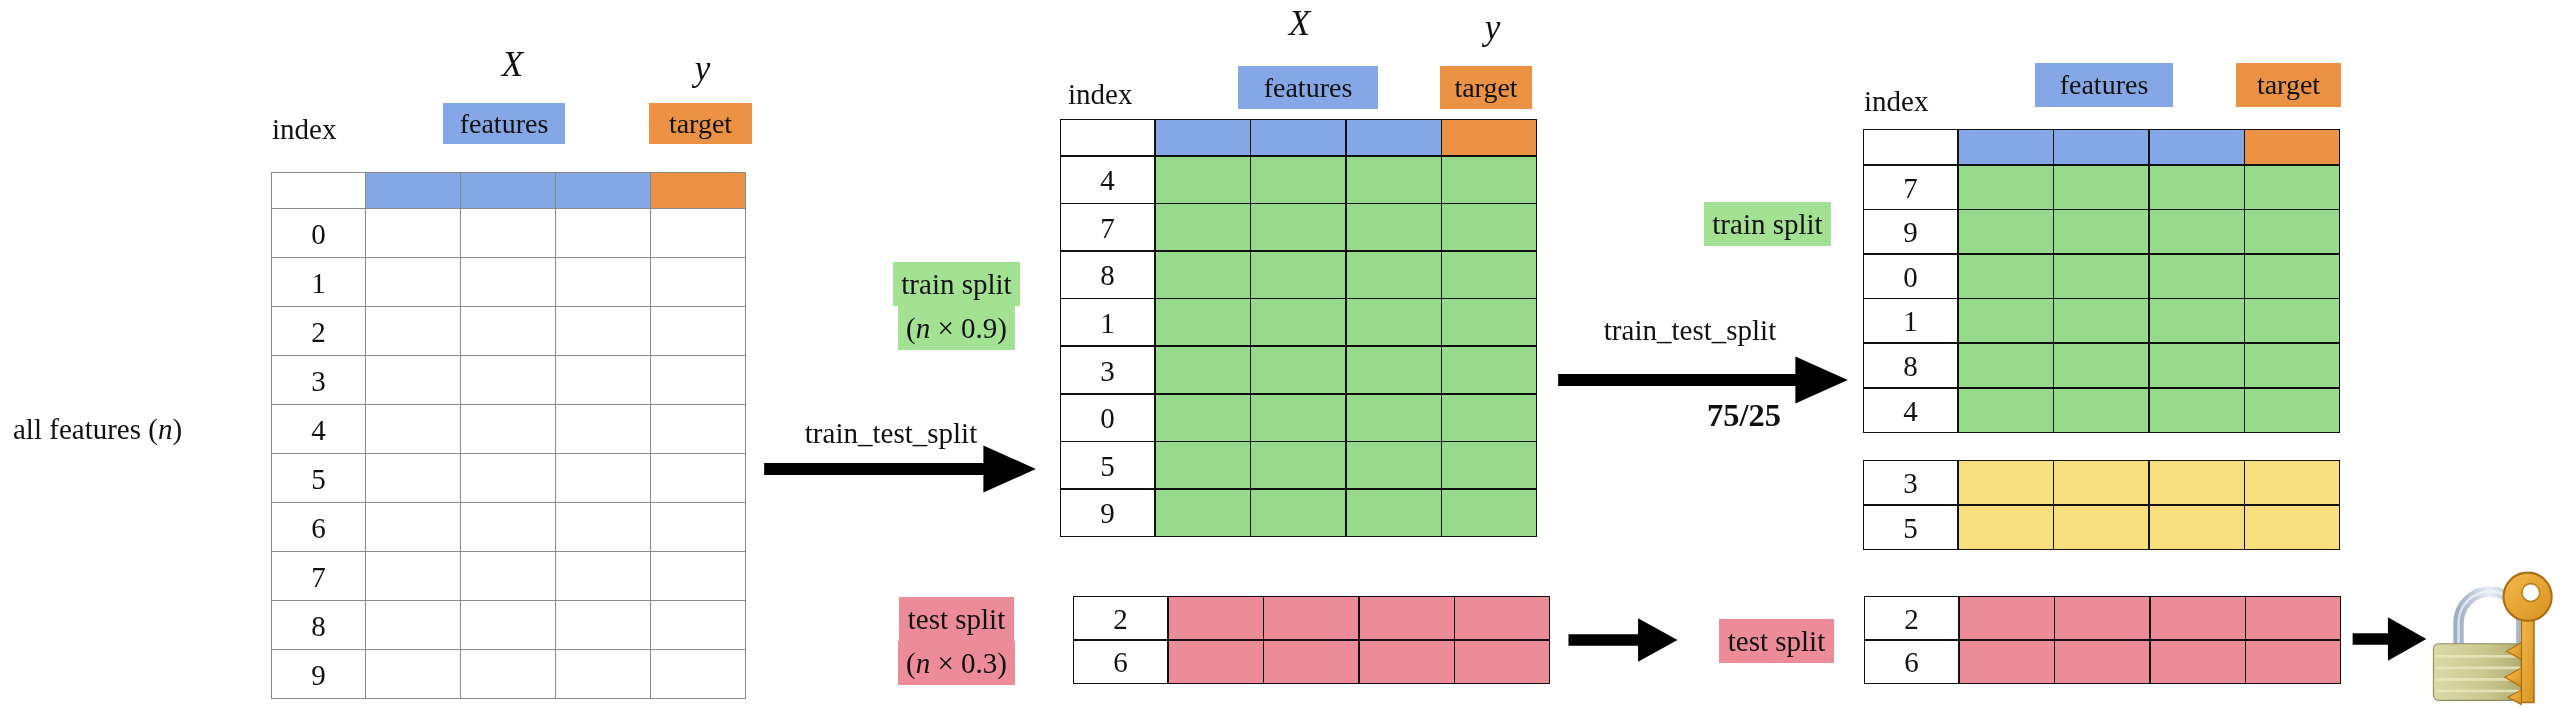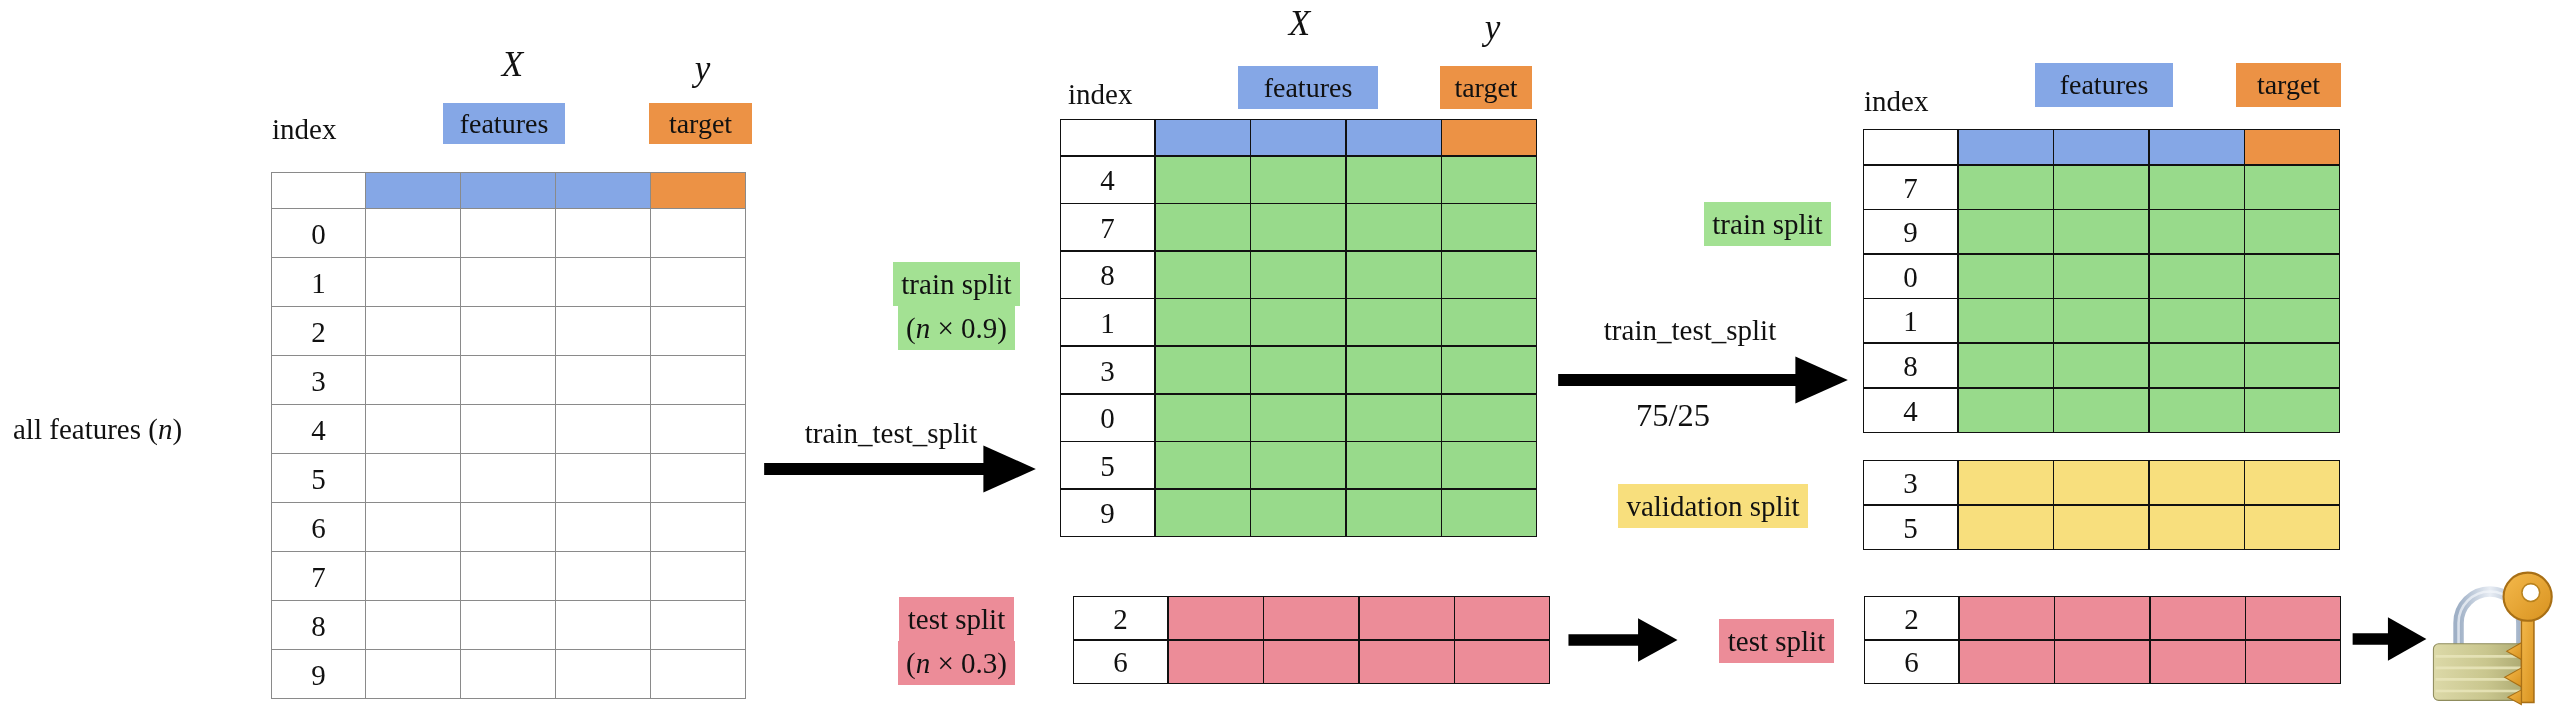--- a/index.html
+++ b/index.html
@@ -56,21 +56,21 @@
   #mid-target{left:1440px;top:66px;width:92px;height:43px;}
   #mid-train-table{left:1060px;top:119px;}
   #mid-train-table .trow{height:46px;}
   #mid-train-table .trow.hdr{height:35px;}
   #mid-test-label{left:870px;top:597px;width:173px;}
   #mid-test-table{left:1073px;top:596px;}
   #mid-test-table .trow{height:42px;}
 
   #tts2-label{left:1554px;top:314px;width:272px;}
   #arrow2{left:1555px;top:350px;}
-  #ratio2{left:1537px;top:397px;width:272px;}
+  #ratio2{left:1608px;top:397px;width:272px;font-weight:bold;}
 
   #right-train-label{left:1689px;top:202px;width:157px;}
   #right-index{left:1864px;top:85px;}
   #right-features{left:2035px;top:63px;width:138px;height:44px;}
   #right-target{left:2236px;top:63px;width:105px;height:44px;}
   #right-train-table{left:1863px;top:129px;}
   #right-train-table .trow{height:43px;}
   #right-train-table .trow.hdr{height:34px;}
 
   #right-validation-label{left:1577px;top:484px;width:272px;}
@@ -339,23 +339,20 @@
       </div>
       <div class="trow">
         <div class="cell c0 ix" style="background: rgb(255, 255, 255);">4</div>
         <div class="cell c" style="background: rgb(152, 218, 139);"></div>
         <div class="cell c" style="background: rgb(152, 218, 139);"></div>
         <div class="cell c" style="background: rgb(152, 218, 139);"></div>
         <div class="cell c" style="background: rgb(152, 218, 139);"></div>
       </div>
     </div>
 
-  <div class="hl" id="right-validation-label">
-    <div class="hl-line" style="background: rgb(248, 223, 125);">validation split</div>
-  </div>
   <div class="tbl black" id="right-validation-table">
       <div class="trow">
         <div class="cell c0 ix" style="background: rgb(255, 255, 255);">3</div>
         <div class="cell c" style="background: rgb(248, 223, 125);"></div>
         <div class="cell c" style="background: rgb(248, 223, 125);"></div>
         <div class="cell c" style="background: rgb(248, 223, 125);"></div>
         <div class="cell c" style="background: rgb(248, 223, 125);"></div>
       </div>
       <div class="trow">
         <div class="cell c0 ix" style="background: rgb(255, 255, 255);">5</div>

